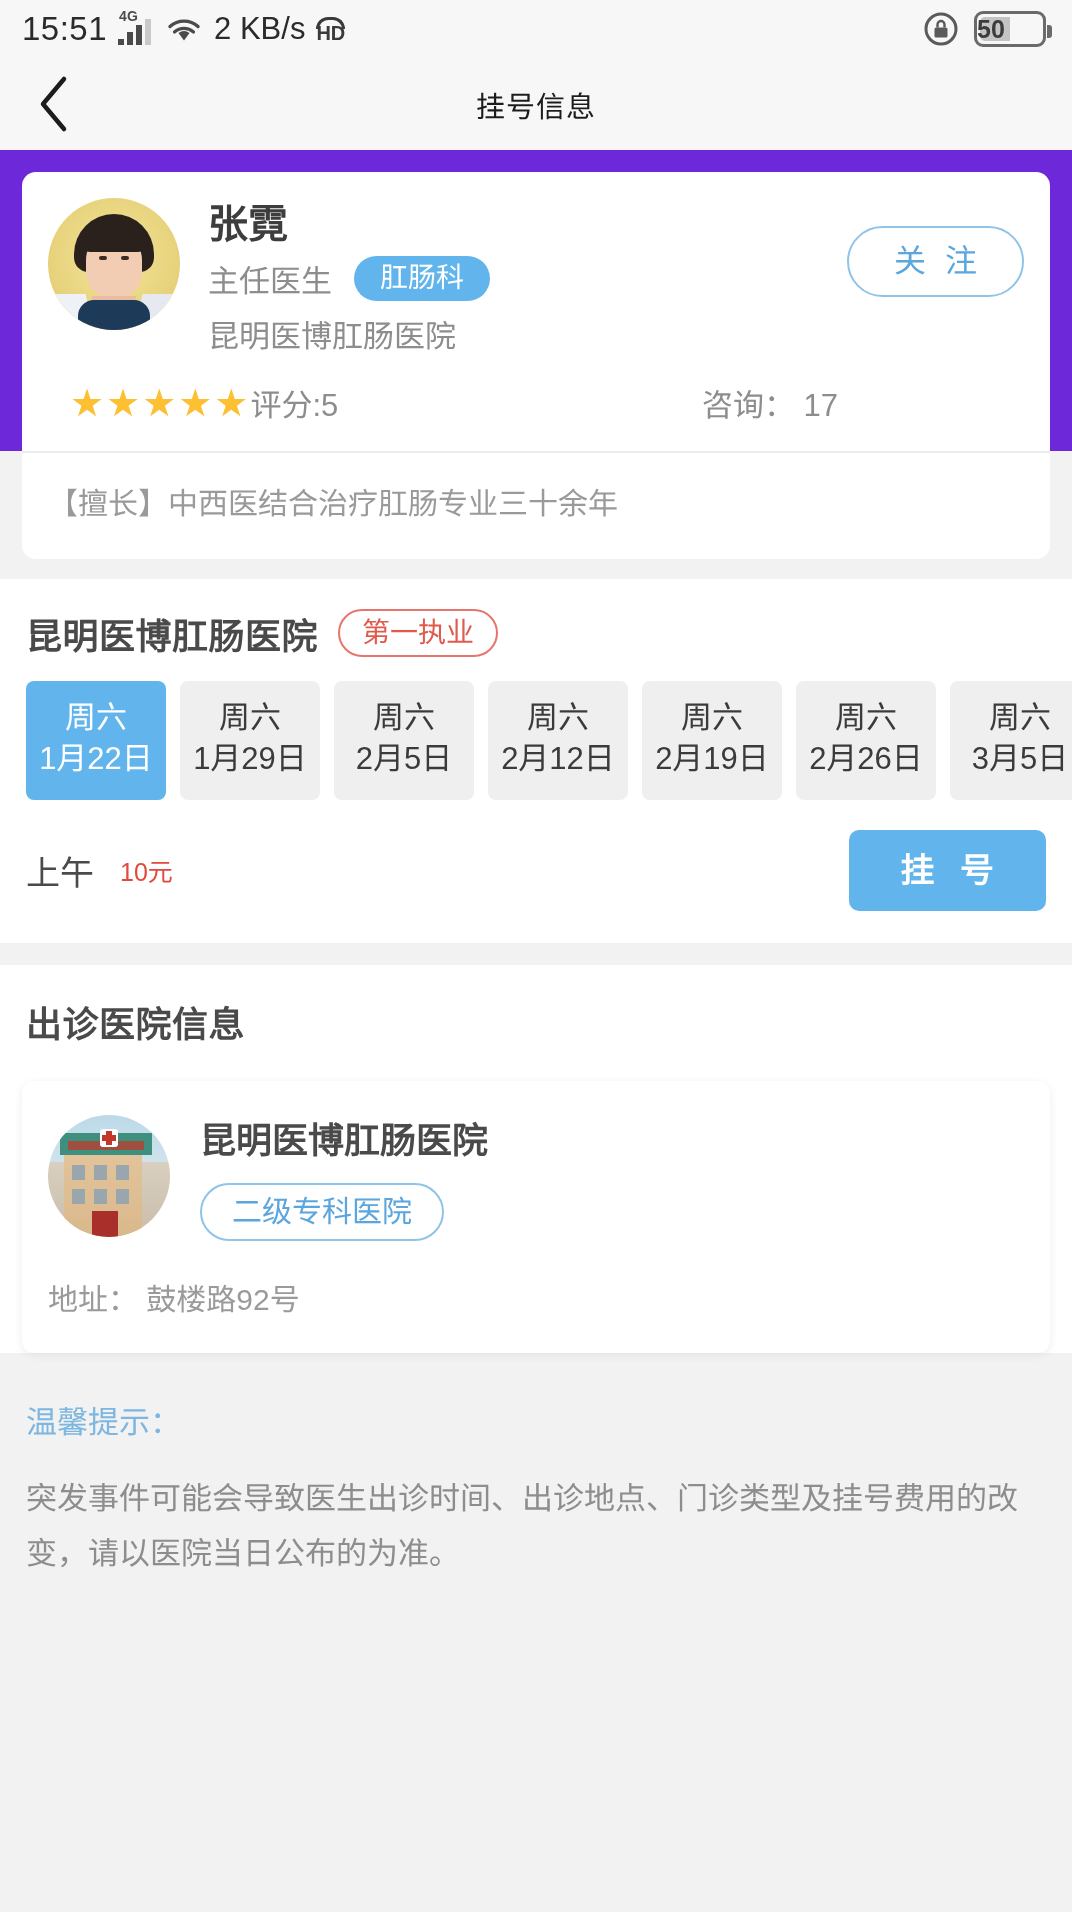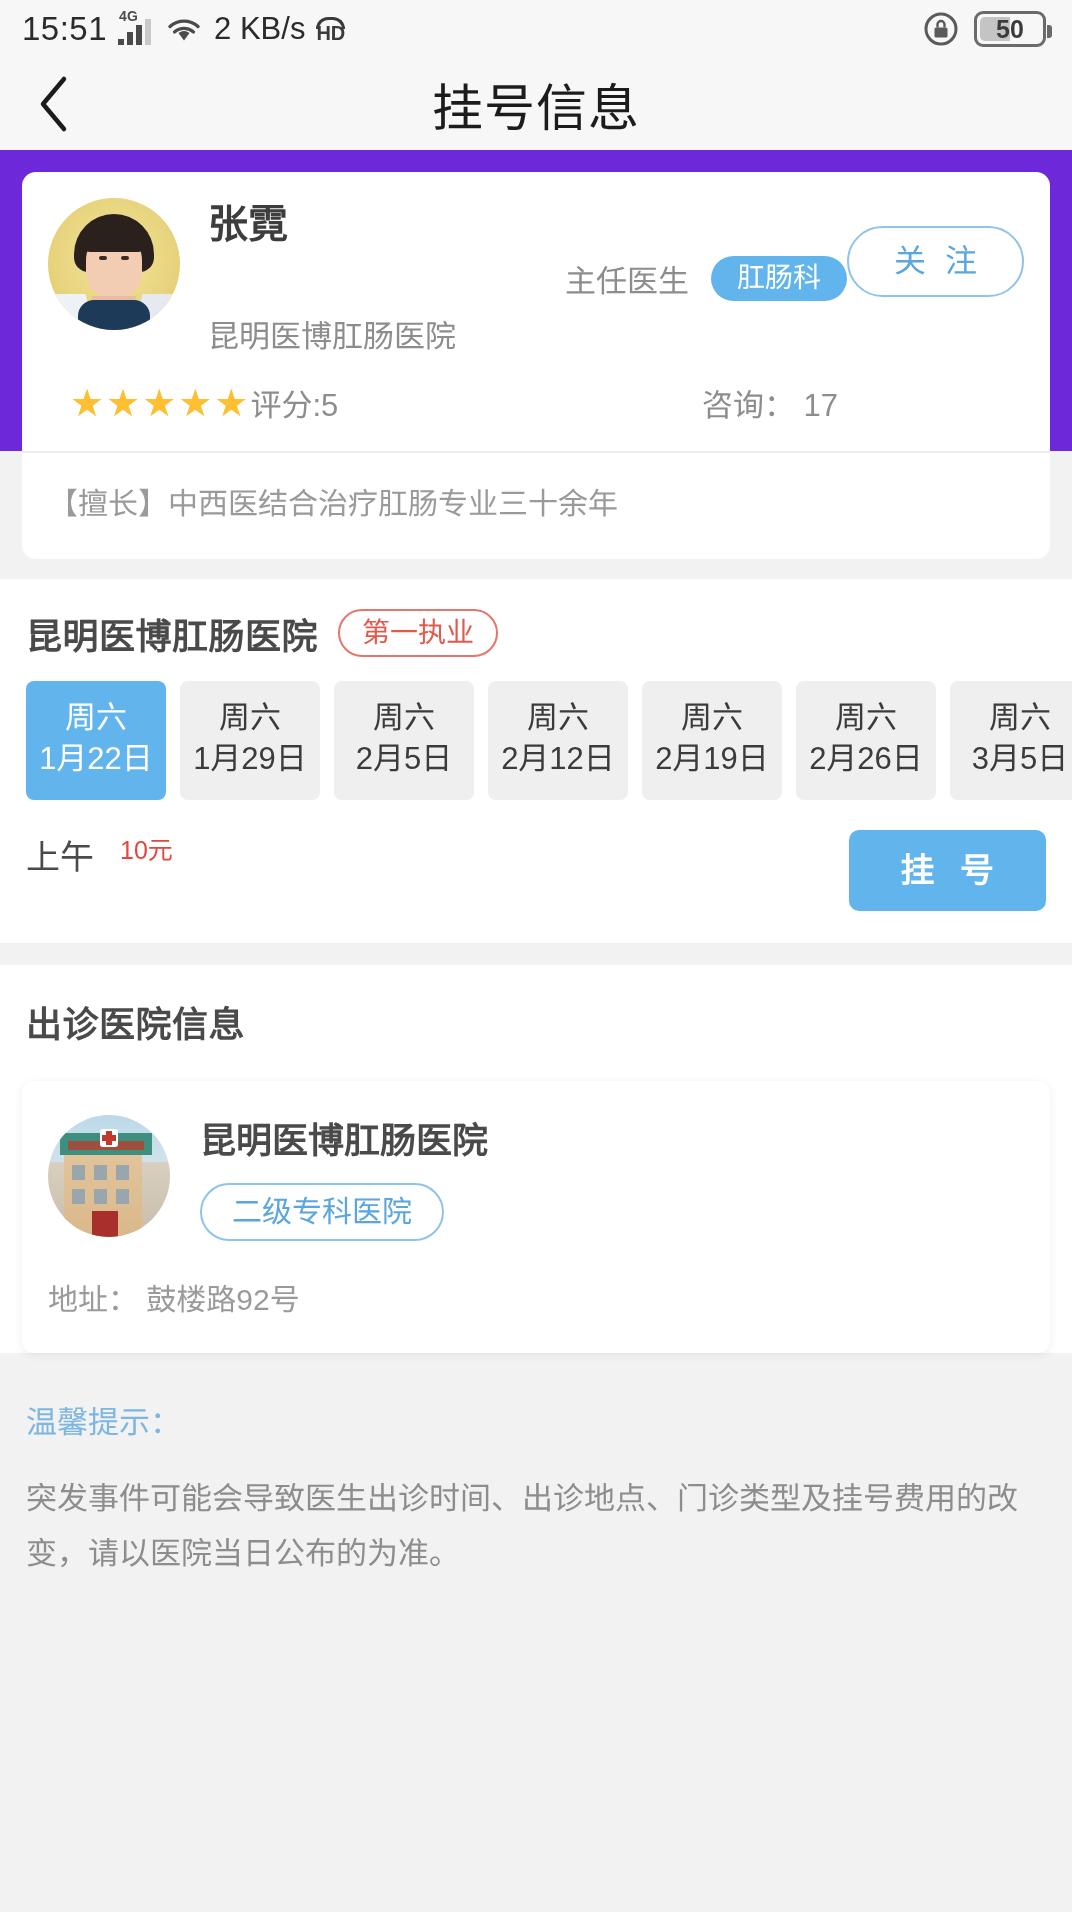--- a/index.html
+++ b/index.html
@@ -36,42 +36,42 @@
   .icon-4g .g4 { position: absolute; top: -4px; left: 1px; font-size: 14px; font-weight: bold; color: #4a4a4a; line-height: 1; }
 
   .icon-wifi { width: 38px; height: 30px; display: block; }
   .icon-hd { display: inline-block; font-size: 20px; font-weight: bold; color: #3a3a3a; border: 0; line-height: 1; position: relative; padding-top: 7px; }
   .icon-hd::before { content: ""; position: absolute; top: 1px; left: 0; right: 0; height: 9px; border: 3px solid #3a3a3a; border-bottom: none; border-radius: 12px 12px 0 0; }
 
   .icon-rotlock { width: 38px; height: 38px; display: block; }
 
   .battery {
     width: 72px; height: 36px; border: 3px solid #6a6a6a; border-radius: 9px;
-    display: flex; align-items: center; justify-content: center; position: relative;
+    display: flex; align-items: center; position: relative;
   }
   .battery::after { content: ""; position: absolute; right: -9px; top: 11px; width: 5px; height: 13px; background: #6a6a6a; border-radius: 0 3px 3px 0; }
   .battery .fill { position: absolute; left: 3px; top: 3px; bottom: 3px; width: 46%; background: #c4c4c4; border-radius: 5px 0 0 5px; }
   .battery .lvl { position: relative; font-size: 25px; font-weight: bold; color: #3c3c3c; }
 
   
   .nav-bar {
     height: 92px;
     background: #f7f7f7;
     display: flex;
     align-items: center;
     position: relative;
   }
   .nav-back {
     width: 110px; height: 92px;
     display: flex; align-items: center; justify-content: center;
   }
   .nav-back svg { display: block; }
   .nav-title {
     position: absolute; left: 0; right: 0; text-align: center;
-    font-size: 51px; color: #1c1c1c; letter-spacing: 1px;
+    font-size: 29px; color: #1c1c1c; letter-spacing: 1px;
   }
 
   
   .doctor-banner {
     background: #6d28d9;
     padding: 22px 22px 0 22px;
   }
   .doctor-card {
     background: #fff;
     border-radius: 14px 14px 0 0;
@@ -91,21 +91,21 @@
   .avatar .eye { position: absolute; top: 58px; width: 8px; height: 4px; background: #3a2b22; border-radius: 3px; }
   .avatar .eye.l { left: 51px; }
   .avatar .eye.r { left: 73px; }
   .avatar .neck { position: absolute; bottom: 0; left: 44px; width: 44px; height: 34px; background: #e8bda3; }
   .avatar .collar { position: absolute; bottom: 0; left: 30px; width: 72px; height: 30px; background: #1d3a58; border-radius: 16px 16px 0 0; }
   .avatar .coat-l { position: absolute; bottom: 0; left: 8px; width: 34px; height: 36px; background: #eef1f5; transform: skewX(14deg); }
   .avatar .coat-r { position: absolute; bottom: 0; right: 8px; width: 34px; height: 36px; background: #e6eaf0; transform: skewX(-14deg); }
 
   .doc-info { margin-left: 28px; padding-top: 4px; flex: 1; min-width: 0; }
   .doc-name { font-size: 40px; font-weight: bold; color: #3d3d3d; line-height: 1.1; }
-  .doc-line2 { display: flex; align-items: center; margin-top: 10px; justify-content: flex-end; }
+  .doc-line2 { display: flex; align-items: center; margin-top: 10px; }
   .doc-role { font-size: 31px; color: #8d8d8d; }
   .dept-badge {
     margin-left: 22px;
     background: #61b4ec; color: #fff;
     font-size: 28px; border-radius: 30px;
     padding: 7px 26px; line-height: 1.1;
     white-space: nowrap;
   }
   .doc-hospital { font-size: 31px; color: #8d8d8d; margin-top: 10px; }
 
@@ -176,21 +176,21 @@
     border-radius: 8px;
     text-align: center;
     padding: 18px 0 20px 0;
     color: #3b3b3b;
   }
   .date-tab .dow { font-size: 31px; line-height: 1.25; }
   .date-tab .dmd { font-size: 31px; line-height: 1.35; }
   .date-tab.active { background: #61b4ec; color: #fff; }
 
   .slot-row {
-    display: flex; 
+    display: flex; align-items: center;
     padding: 30px 26px 32px 26px;
     border-bottom: 2px solid #f0f0f0;
   }
   .slot-period { font-size: 34px; color: #4a4a4a; }
   .slot-price { font-size: 25px; color: #e2483c; margin-left: 26px; }
   .register-btn {
     margin-left: auto;
     background: #61b4ec;
     color: #fff;
     font-size: 34px;

